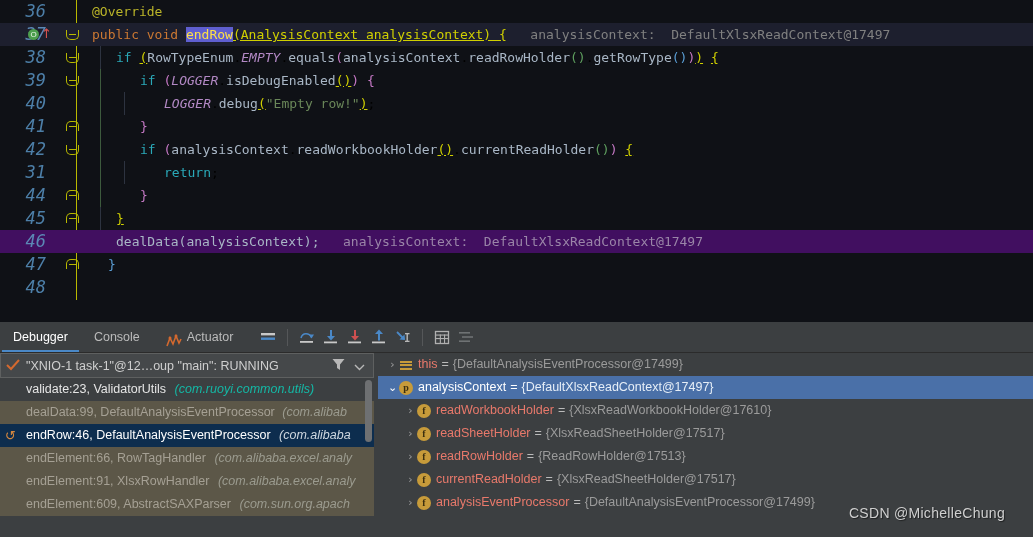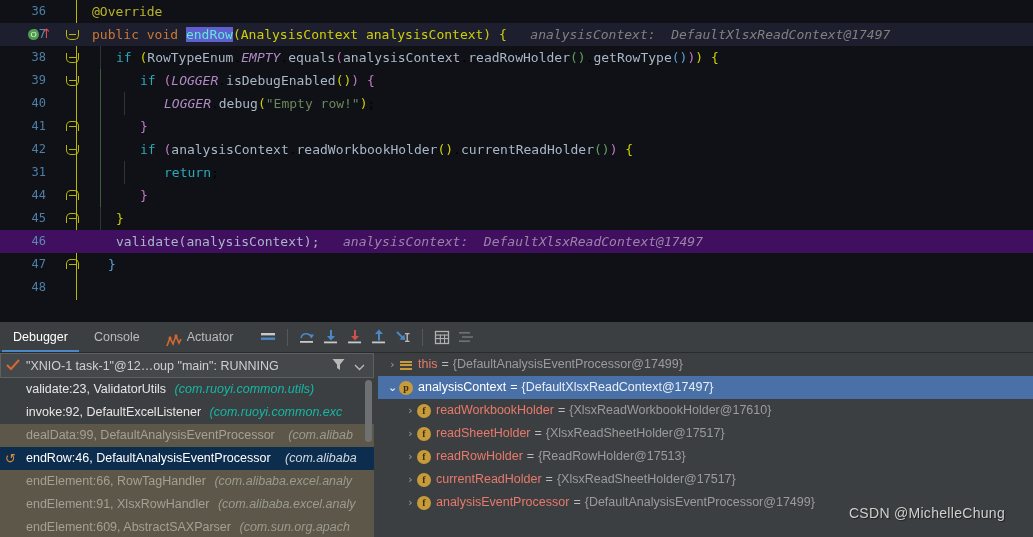--- a/index.html
+++ b/index.html
@@ -21,21 +21,21 @@
   .code-line {
     position: relative;
     height: 23px; line-height: 23px;
     white-space: pre;
   }
   .code-line.cur { background: #1d1f2e; }
   .code-line.exec { background: #410f60; }
   .ln {
     position: absolute; left: 0; top: 0; width: 54px;
     text-align: right; padding-right: 8px;
-    color: #606366; font-size: 12px;
+    color: #606366; font-size: 17px; font-style: italic;
   }
   .code-line.cur .ln, .code-line.exec .ln { color: #5b88b5; }
   .code-line .ln { color: #4d7fa8; }
   .codetext {
     position: absolute; left: 92px; top: 0;
   }
   
   #gutterline {
     position: absolute; left: 76px; top: 0; width: 1px; height: 300px;
     background: #b9b900;
@@ -68,26 +68,26 @@
   .iguide.green { background: #3d5a3d; }
   .iguide.gray  { background: #2d3340; }
 
   
   .kw   { color: #cc7832; }
   .kw2  { color: #2aa9b8; }
   .ident{ color: #a9b7c6; }
   .str  { color: #6a8759; }
   .anno { color: #bbb529; }
   .stat { color: #b389c5; font-style: italic; }
-  .br-y { color: #d0d000; }
+  .br-y { color: #d0d000; text-decoration: underline; }
   .br-m { color: #c679c6; }
   .br-g { color: #5fa05f; }
   .br-b { color: #5b9fd6; }
-  .sel  { background: #5f5fd0; color: #5eead4; }
-  .hint { color: #808080; font-style: italic; }
+  .sel  { background: #5f5fd0; color: #fde047; }
+  .hint { color: #808080; }
   .code-line.exec .hint { color: #9a85a8; }
 
   
   #debugpanel {
     position: absolute; left: 0; top: 322px; width: 1033px; height: 215px;
     background: #3c3f41;
   }
   #tabbar {
     position: absolute; left: 0; top: 0; width: 1033px; height: 30px;
     background: #3c3f41;
@@ -270,21 +270,21 @@
 
   <div class="code-line">
     <span class="ln">45</span>
     <span class="fold close" style="top:6px"><span class="dash"></span></span>
     <span class="iguide gray" style="left:100px"></span>
     <span class="codetext" style="left:116px"><span class="br-y">}</span></span>
   </div>
 
   <div class="code-line exec">
     <span class="ln">46</span>
-    <span class="codetext" style="left:116px"><span class="ident">validate(analysisContext);</span>   <span class="hint">analysisContext:  DefaultXlsxReadContext@17497</span></span>
+    <span class="codetext" style="left:116px"><span class="ident">dealData(analysisContext);</span>   <span class="hint">analysisContext:  DefaultXlsxReadContext@17497</span></span>
   </div>
 
   <div class="code-line">
     <span class="ln">47</span>
     <span class="fold close" style="top:6px"><span class="dash"></span></span>
     <span class="codetext" style="left:108px"><span class="br-b">}</span></span>
   </div>
 
   <div class="code-line">
     <span class="ln">48</span>
@@ -397,32 +397,28 @@
           <path d="M1 2 L5.5 6.5 L10 2" stroke="#b8b8b8" stroke-width="1.4" fill="none"></path>
         </svg>
     </span>
   </div>
 
   <div id="frames">
     <div class="frame app">
       <span>validate:23, ValidatorUtils</span>
       <span class="pkg" style="margin-left:5px">(com.ruoyi.common.utils)</span>
     </div>
-    <div class="frame app">
-      <span>invoke:92, DefaultExcelListener</span>
-      <span class="pkg" style="margin-left:5px">(com.ruoyi.common.exc</span>
-    </div>
     <div class="frame lib">
       <span>dealData:99, DefaultAnalysisEventProcessor</span>
-      <span class="pkg" style="margin-left:10px">(com.alibab</span>
+      <span class="pkg" style="margin-left:4px">(com.alibab</span>
     </div>
     <div class="frame sel">
       <span class="reticon">↺</span>
       <span>endRow:46, DefaultAnalysisEventProcessor</span>
-      <span class="pkg" style="margin-left:11px">(com.alibaba</span>
+      <span class="pkg" style="margin-left:5px">(com.alibaba</span>
     </div>
     <div class="frame lib">
       <span>endElement:66, RowTagHandler</span>
       <span class="pkg" style="margin-left:5px">(com.alibaba.excel.analy</span>
     </div>
     <div class="frame lib">
       <span>endElement:91, XlsxRowHandler</span>
       <span class="pkg" style="margin-left:5px">(com.alibaba.excel.analy</span>
     </div>
     <div class="frame lib">

